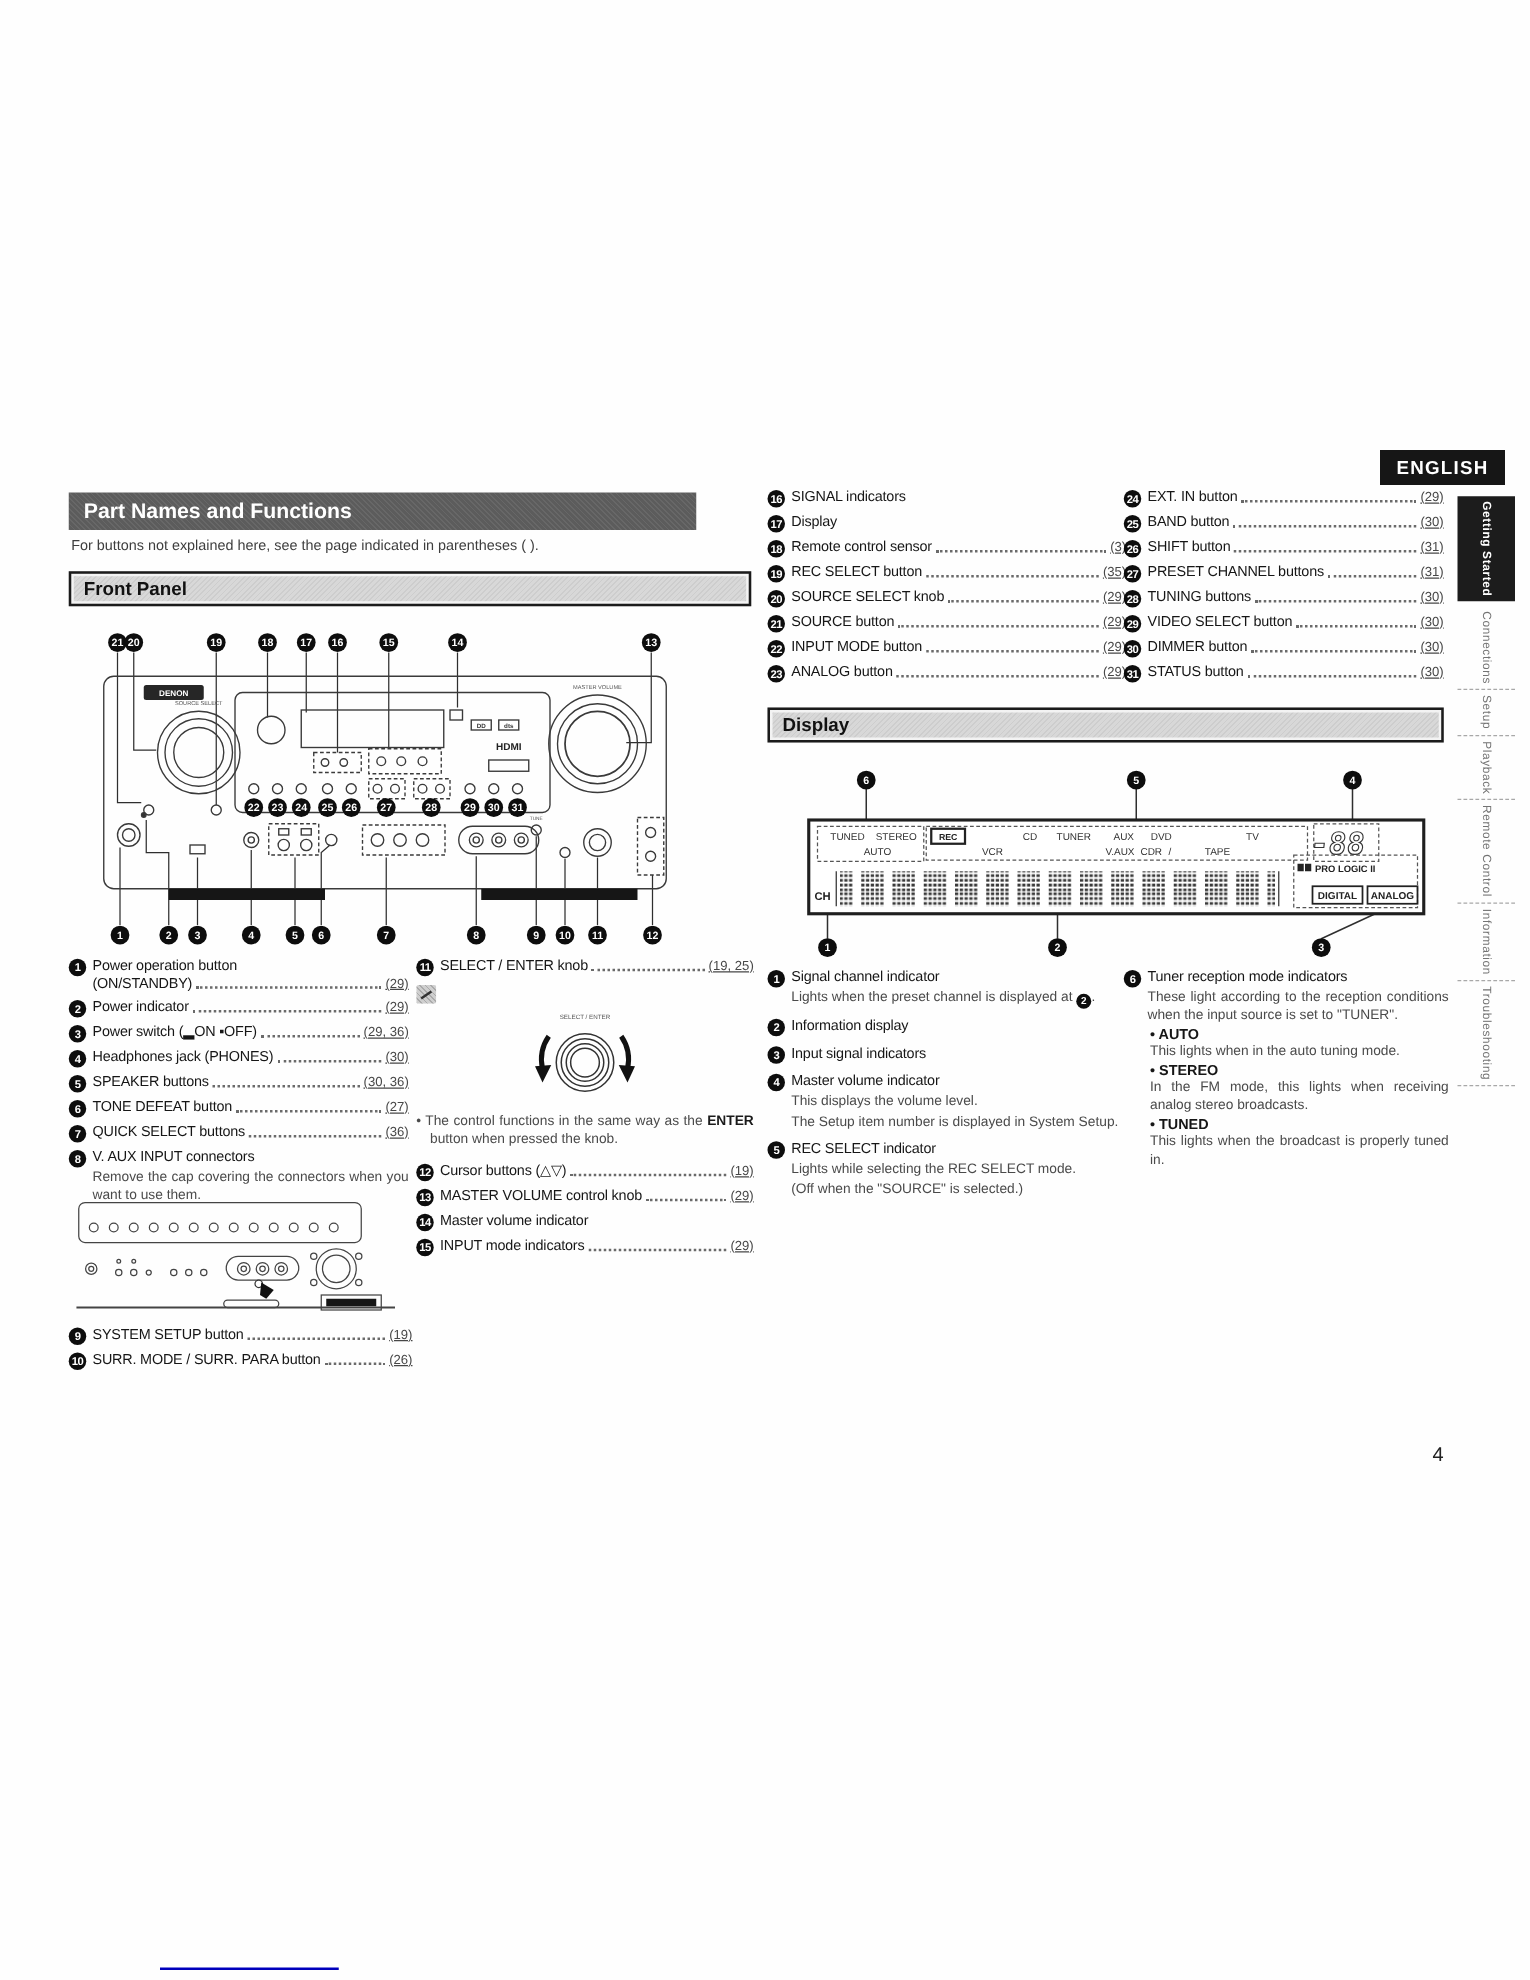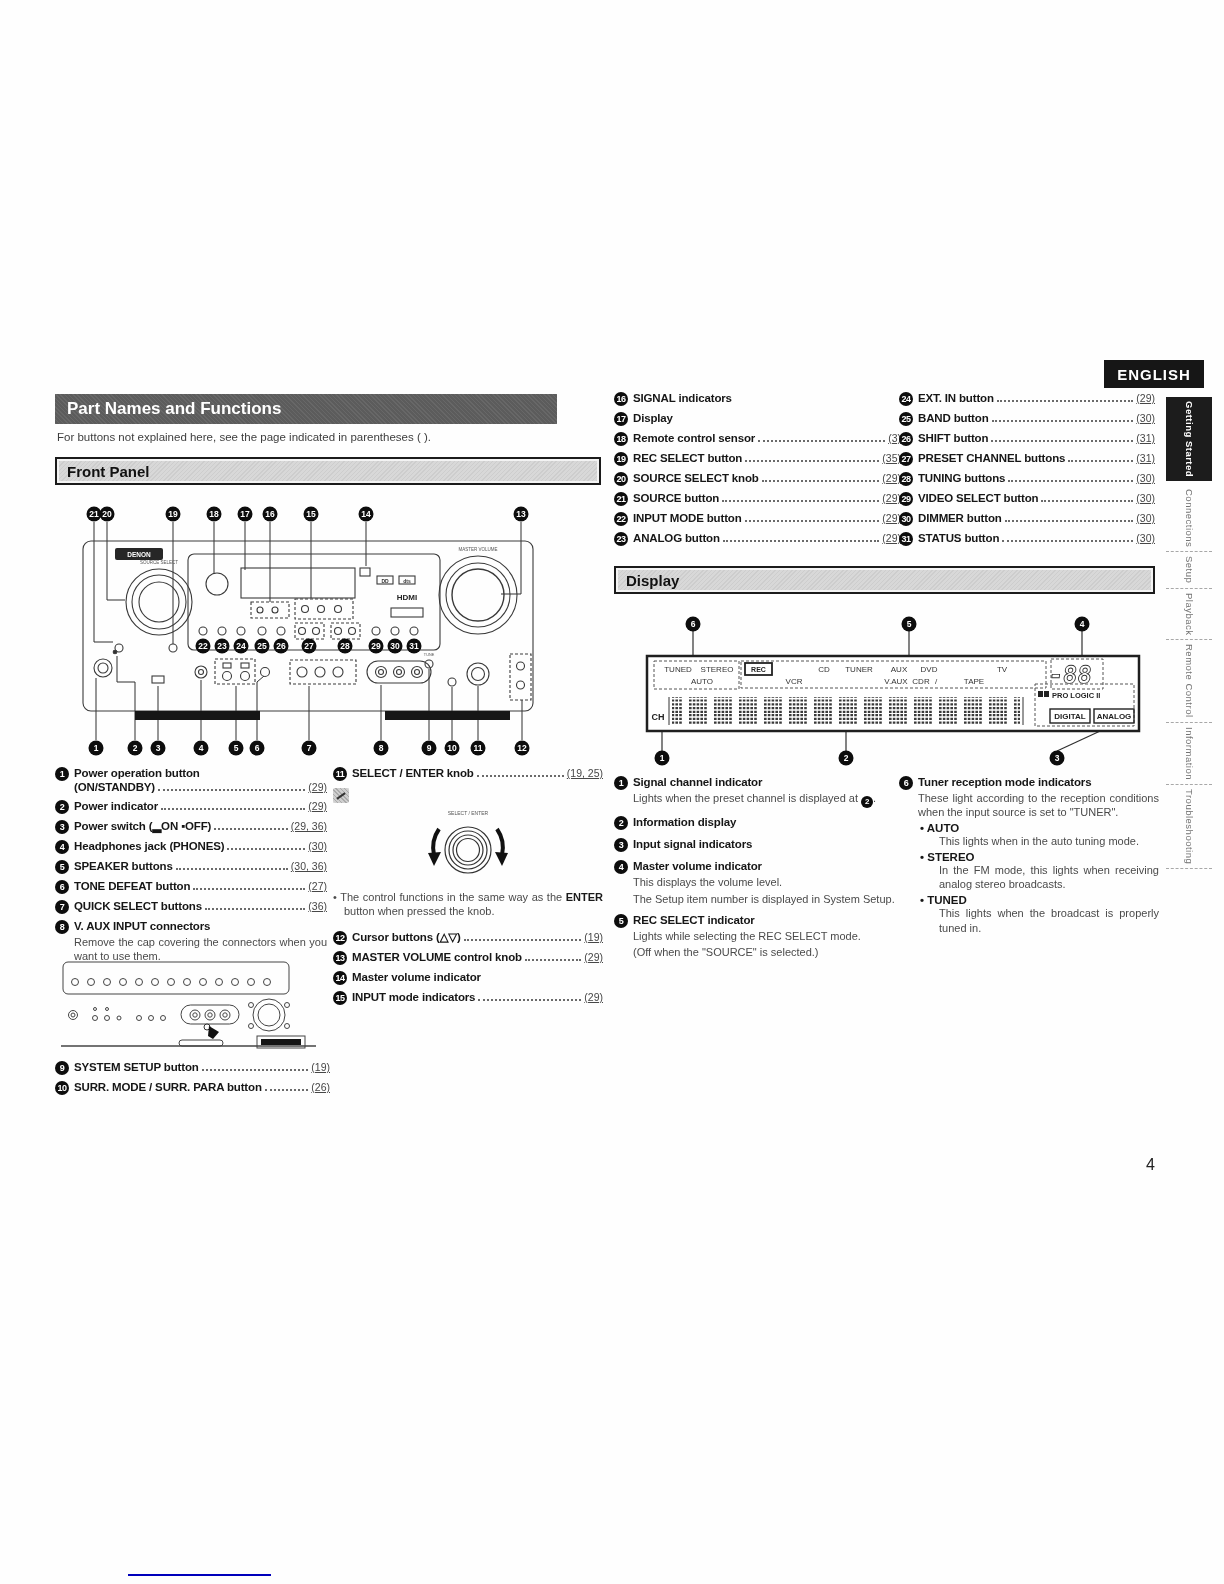--- a/index.html
+++ b/index.html
@@ -48,36 +48,36 @@
   #dcol2{left:899px;top:775px;width:260px;}
 
   .li{display:flex;gap:5px;margin-bottom:5px;}
   .badge{
     flex:none;width:14px;height:14px;border-radius:50%;background:#0d0d0d;color:#fff;
     font-size:9px;font-weight:bold;display:flex;align-items:center;justify-content:center;
     margin-top:1px;letter-spacing:-.5px;
   }
   .li-body{flex:1;min-width:0;}
   .lline{display:flex;align-items:flex-end;line-height:14px;}
-  .lbl{font-weight:bold;font-size:11.5px;color:#161616;letter-spacing:-.15px;white-space:nowrap;}
+  .lbl{font-weight:normal;font-size:11.5px;color:#161616;letter-spacing:-.15px;white-space:nowrap;}
   .leader{flex:1;border-bottom:2px dotted #6a6a6a;margin:0 3px 3px;min-width:8px;}
   .pg{font-size:10.5px;color:#474747;white-space:nowrap;text-decoration:underline;}
   .desc{font-size:11px;color:#4a4a4a;text-align:justify;line-height:1.3;margin-top:2px;}
   .inline-badge{
     display:inline-flex;width:12px;height:12px;border-radius:50%;background:#0d0d0d;color:#fff;
     font-size:8px;font-weight:bold;align-items:center;justify-content:center;vertical-align:-2px;
   }
   .bseg{font-weight:bold;color:#1a1a1a;}
   .note{font-size:11px;color:#4a4a4a;text-align:justify;line-height:1.3;margin:3px 0 3px 0;padding-left:11px;text-indent:-11px;}
   .note::before{content:"• ";}
   .dli{margin-bottom:7px;}
   .mode{margin:2px 0 3px 2px;}
   .mode-name{font-weight:bold;font-size:11.5px;color:#161616;}
   .mode-name::before{content:"• ";}
-  .mode-desc{font-size:11px;color:#4a4a4a;text-align:justify;line-height:1.3;margin-left:19px;}
+  .mode-desc{font-size:11px;color:#4a4a4a;text-align:justify;line-height:1.3;margin-left:0;}
 
   
   .pencil-box{width:16px;height:15px;background:#cfcfcf;border-radius:2px;position:relative;margin:2px 0 2px 0;
     background-image:repeating-linear-gradient(45deg, rgba(0,0,0,.18) 0 1px, transparent 1px 3px);}
   .pencil-box::after{content:"";position:absolute;left:3px;top:7px;width:10px;height:2px;background:#333;transform:rotate(-35deg);}
 
   
   #front-svg{left:55px;top:496px;}
   #display-svg{left:614px;top:610px;}
   #vaux-wrap{margin:6px 0 6px 6px;}

